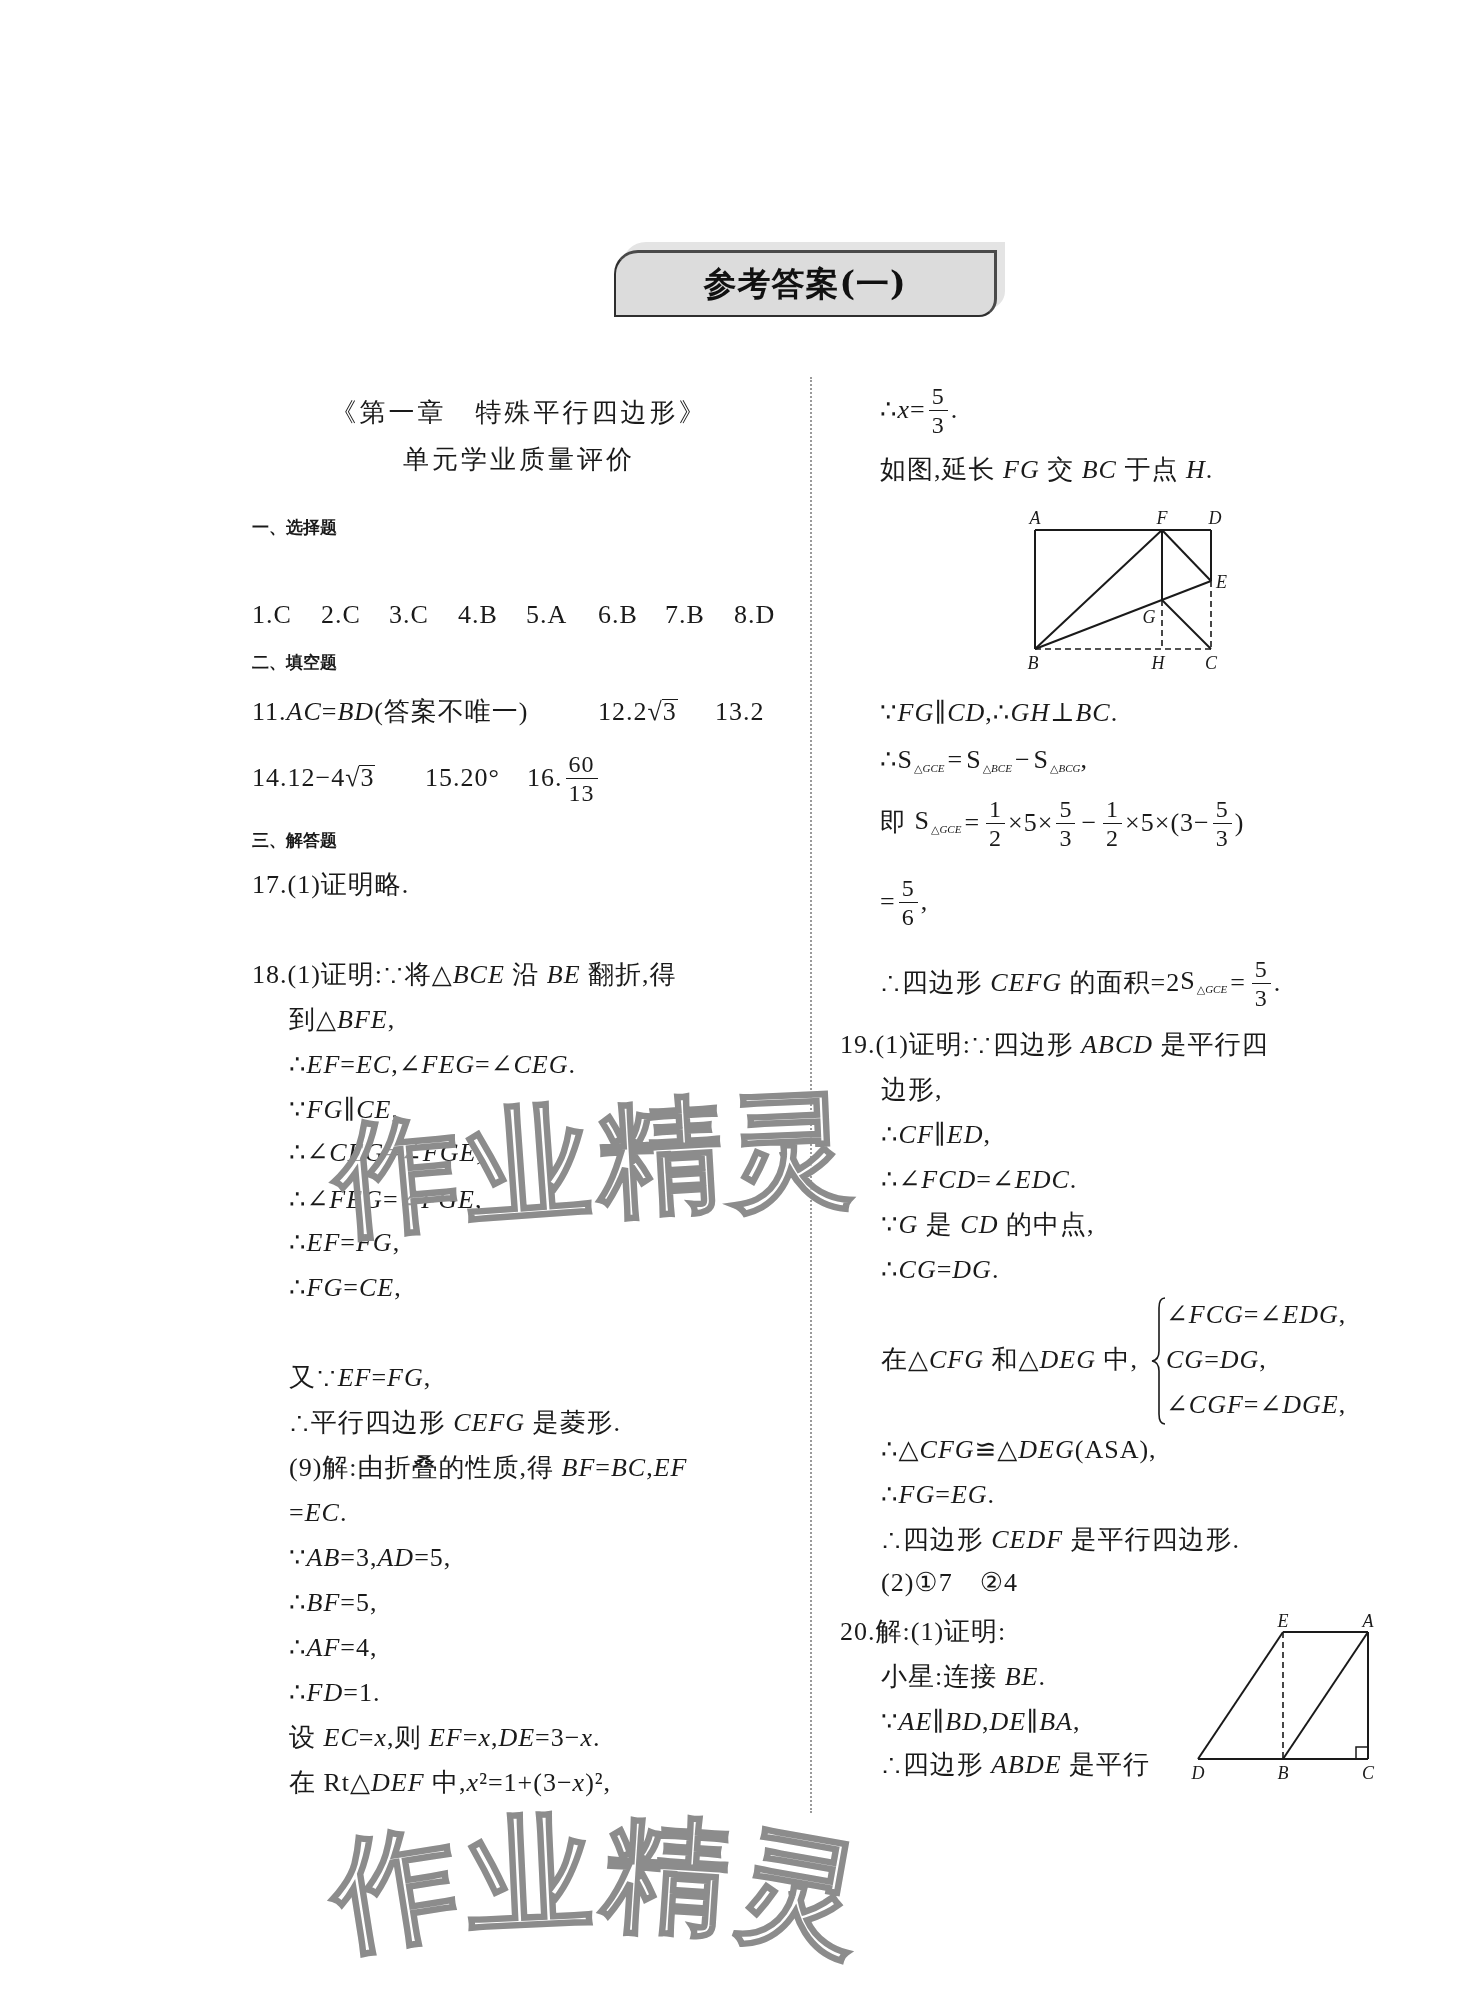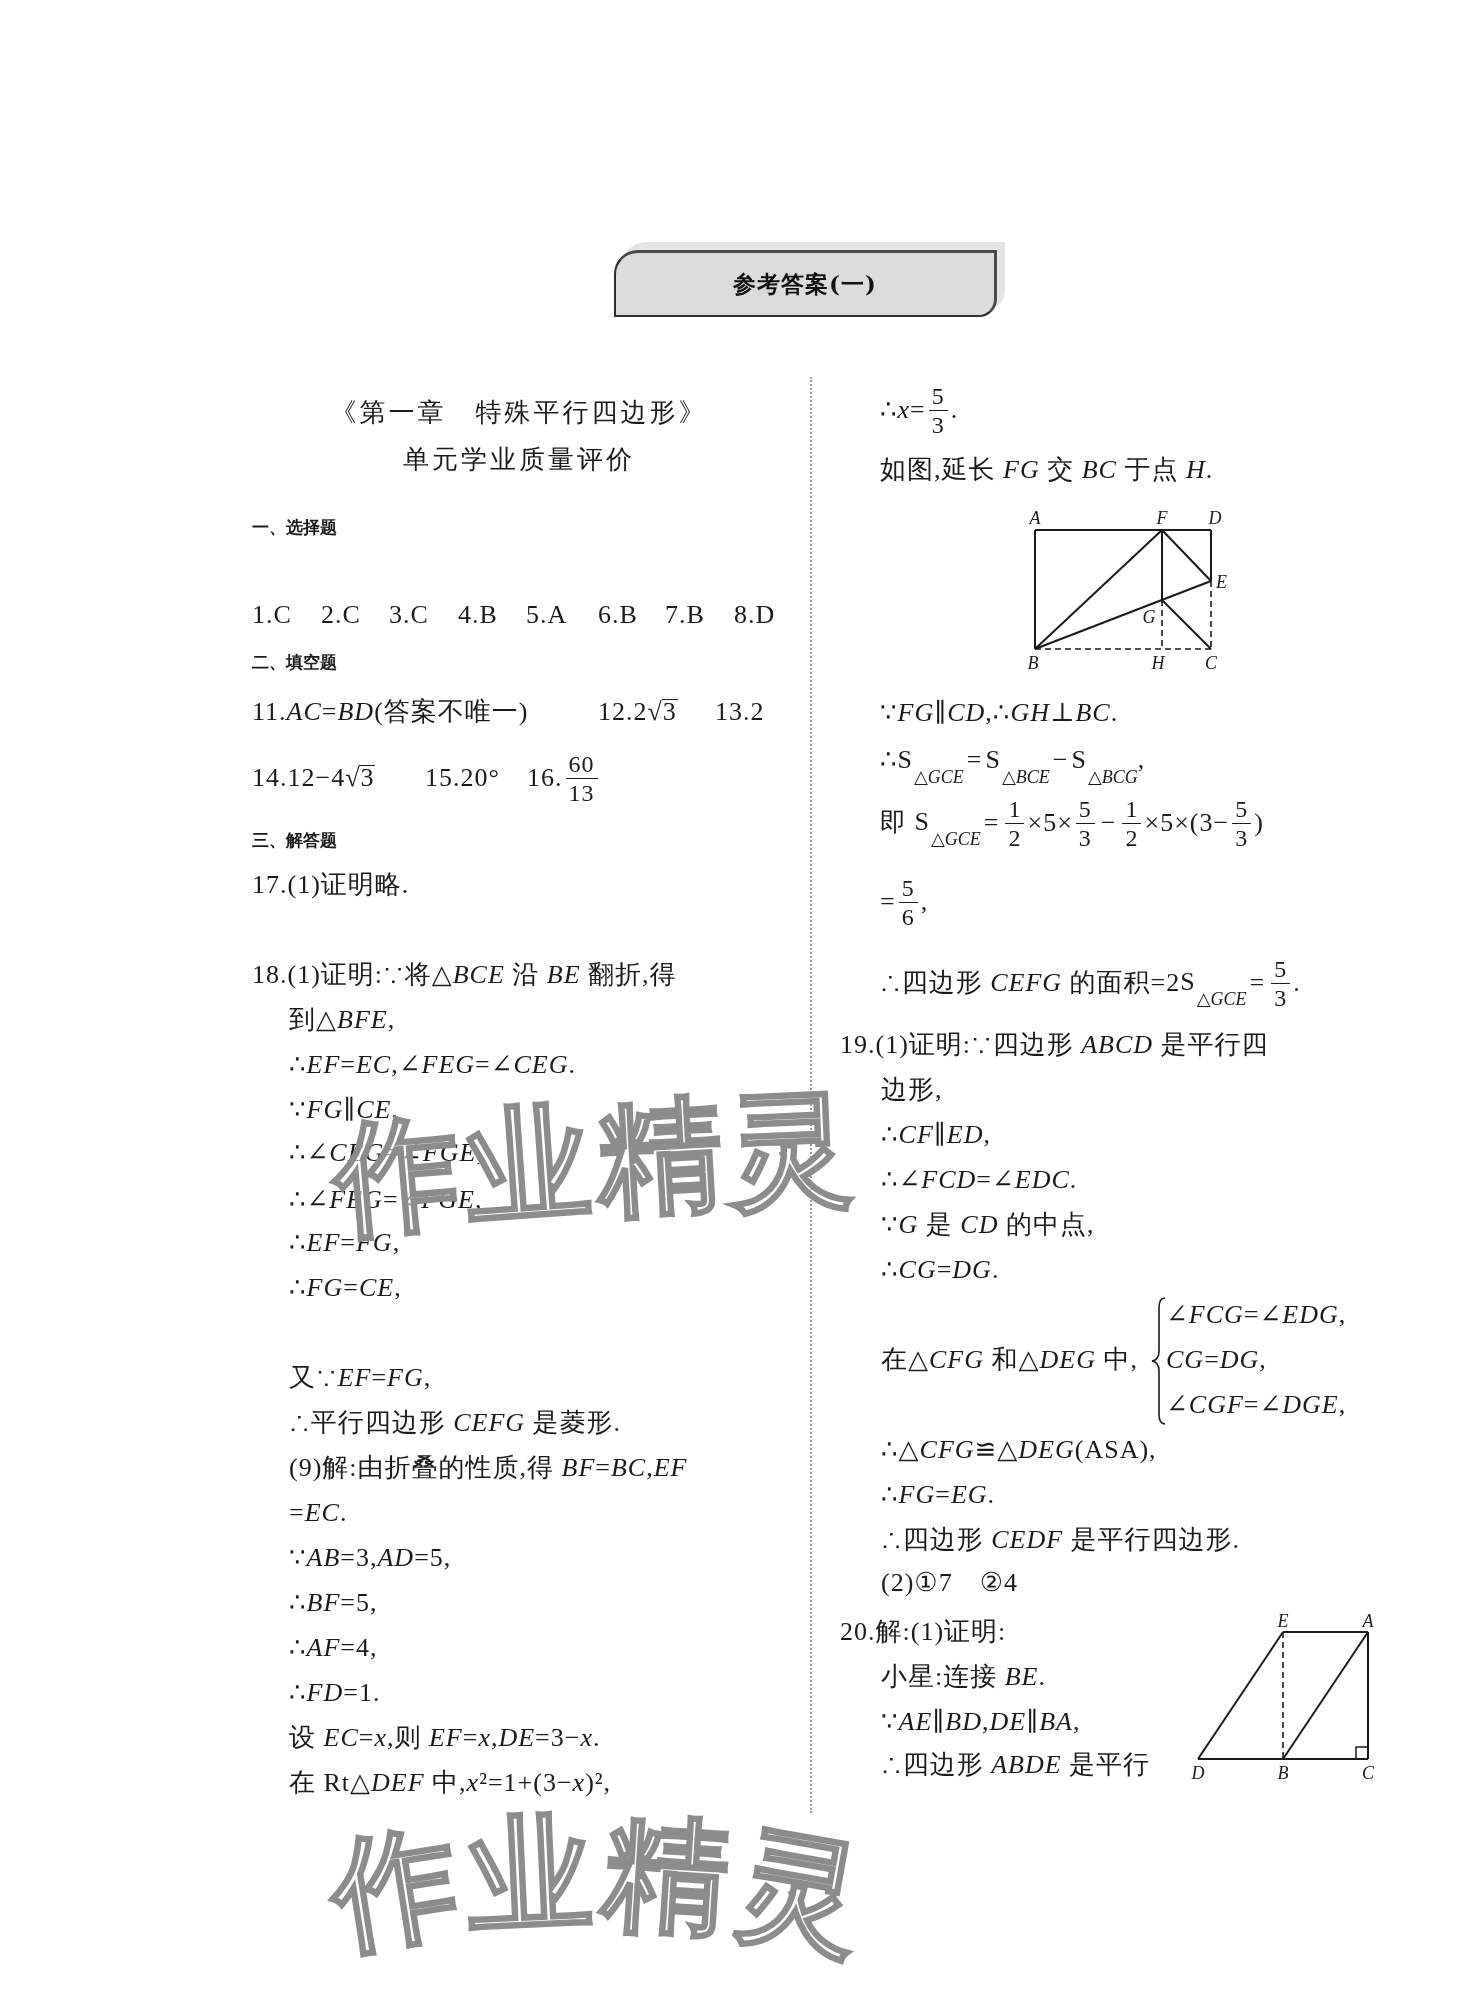--- a/index.html
+++ b/index.html
@@ -8,33 +8,33 @@
     font-family:"Liberation Serif","DejaVu Serif",serif; color:#1a1a1a;
   }
   .ln { position:absolute; white-space:pre; font-size:26px; line-height:34px; height:34px; letter-spacing:1px; }
   .ln span { white-space:pre; }
   .i { font-style:italic; }
   .flex { display:flex; align-items:center; height:66px; line-height:30px; }
   .frac { display:inline-flex; flex-direction:column; align-items:center; font-size:24px; line-height:26px; margin:0 3px; }
   .frac .num { border-bottom:1.6px solid #1a1a1a; padding:0 3px 1px; }
   .frac .den { padding:1px 3px 0; }
   .sv { white-space:nowrap; }
-  .sub { font-size:18px; font-style:italic; position:relative; top:15px; margin-left:1px; letter-spacing:0; }
+  .sub { font-size:11px; font-style:italic; position:relative; top:4px; margin-left:1px; letter-spacing:0; }
   .op { margin:0 3px; }
   .radicand { display:inline-block; border-top:1.6px solid #1a1a1a; line-height:24px; padding:0 1px; margin-left:-1px; }
   .sec { font-family:"DejaVu Sans","Liberation Sans",sans-serif; font-weight:bold; font-size:17px; letter-spacing:0; }
   .center { text-align:center; width:534px; letter-spacing:3px; }
   .choice { position:absolute; top:0;margin-top:43px; }
   .title-shadow { position:absolute; left:622px; top:242px; width:383px; height:67px; background:#e4e4e4; border-radius:24px 0 18px 0; }
   .title-box {
     position:absolute; left:614px; top:250px; width:378px; height:62px; background:#dcdcdc;
     border:2px solid #2e2e2e; border-top:3px solid #4a4a4a; border-right:3px solid #4a4a4a;
     border-radius:24px 0 18px 0; display:flex; align-items:center; justify-content:center;
   }
-  .title-text { font-family:"DejaVu Serif","Liberation Serif",serif; font-weight:bold; font-size:23px; color:#111; letter-spacing:1px; }
+  .title-text { font-family:"DejaVu Serif","Liberation Serif",serif; font-weight:bold; font-size:33px; color:#111; letter-spacing:1px; }
   .divider { position:absolute; left:810px; top:377px; height:1436px; border-left:2px dotted #9a9a9a; }
   .fig { position:absolute; overflow:visible; }
   .fig text { font-family:"Liberation Serif","DejaVu Serif",serif; font-style:italic; font-size:18px; fill:#1a1a1a; }
   .wm { position:absolute; left:0; top:0; pointer-events:none; }
   .wm text { font-family:"DejaVu Sans","Liberation Sans",sans-serif; font-weight:bold; font-size:125px; letter-spacing:6px; fill:rgba(255,255,255,0.55); stroke:#8c8c8c; stroke-width:2.5; }
 </style>
 </head>
 <body>
 
 <div class="page">

